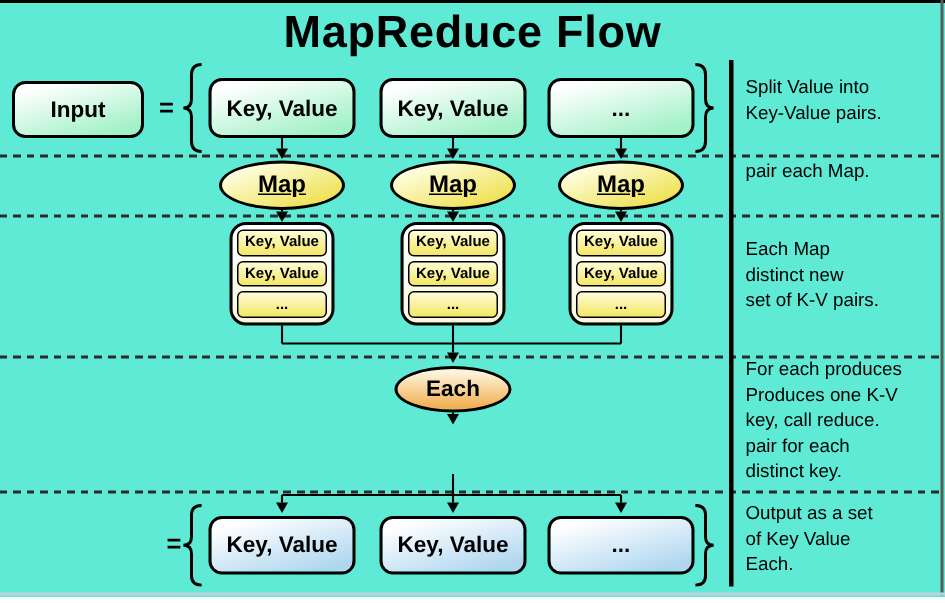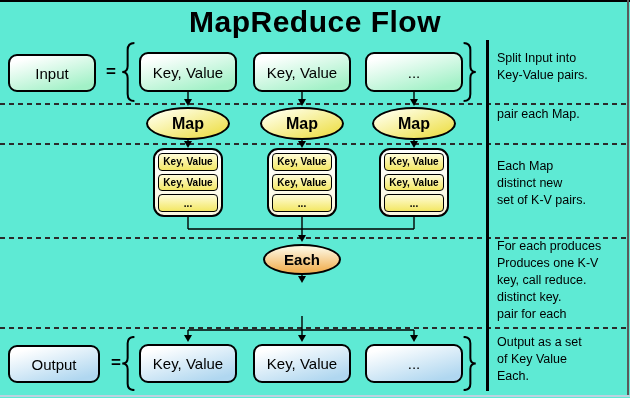--- a/index.html
+++ b/index.html
@@ -4,29 +4,29 @@
 <style>
   html,body { margin:0; padding:0; }
   body { font-family: "Liberation Sans", sans-serif; background:#fff; }
   #stage { position:relative; width:630px; height:398px; background:#5eead4; overflow:hidden; }
 
   .title { position:absolute; top:5px; left:0; width:630px; text-align:center;
            font-size:30px; font-weight:bold; color:#000; letter-spacing:0.5px; }
 
   
   .box { position:absolute; border:2px solid #000; border-radius:9px; box-sizing:border-box;
-         display:flex; align-items:center; justify-content:center; font-weight:normal; color:#000; }
+         display:flex; align-items:center; justify-content:center; font-weight:bold; color:#000; }
   .green { background:linear-gradient(165deg,#ffffff 12%,#a2f1c7 88%); }
   .blue  { background:linear-gradient(165deg,#ffffff 12%,#b0d7f0 88%); }
   .f15 { font-size:15px; }
 
   
   .ellipse { position:absolute; border:2px solid #000; border-radius:50%; box-sizing:border-box;
              display:flex; align-items:center; justify-content:center; font-weight:bold; color:#000; }
-  .yellow { background:linear-gradient(160deg,#ffffe6 12%,#eee04f 88%); }
+  .yellow { background:linear-gradient(160deg,#ffffe6 12%,#eee04f 88%);text-decoration:underline; }
   .orange { background:linear-gradient(180deg,#fcf3da 10%,#f1b155 92%); }
 
   
   .stack { position:absolute; width:70px; height:69px; border:2.5px solid #000; border-radius:11px;
            box-sizing:border-box; background:linear-gradient(#ffffff,#fbf7dd);
            padding:3px; display:flex; flex-direction:column; gap:3px; }
   .cell { flex:1; border:1.5px solid #000; border-radius:4px; box-sizing:border-box;
           background:linear-gradient(180deg,#fffcd9,#f3e763);
           display:flex; align-items:center; justify-content:center;
           font-weight:bold; font-size:10px; color:#000; white-space:nowrap; }
@@ -76,21 +76,21 @@
 
   <div class="box green f15" style="left:139px;top:52px;width:98px;height:40px">Key, Value</div>
   <div class="box green f15" style="left:253px;top:52px;width:98px;height:40px">Key, Value</div>
   <div class="box green f15" style="left:365px;top:52px;width:98px;height:40px">...</div>
 
   <svg class="brace" style="left:460px;top:42px" width="18" height="60" viewBox="0 0 20 60" preserveAspectRatio="none">
     <path d="M4 1 Q11.5 1 11.5 8 L11.5 24 Q11.5 30 17.5 30 Q11.5 30 11.5 36 L11.5 52 Q11.5 59 4 59" fill="none" stroke="#000" stroke-width="2" vector-effect="non-scaling-stroke"></path>
   </svg>
 
   <div class="note" style="top:50px">
-    <div>Split Input into</div>
+    <div>Split Value into</div>
     <div>Key-Value pairs.</div>
   </div>
 
   <div class="ellipse yellow" style="left:146px;top:107px;width:84px;height:33px;font-size:16px">Map</div>
   <div class="ellipse yellow" style="left:260px;top:107px;width:84px;height:33px;font-size:16px">Map</div>
   <div class="ellipse yellow" style="left:372px;top:107px;width:84px;height:33px;font-size:16px">Map</div>
 
   <div class="note" style="top:106px">
     <div>pair each Map.</div>
   </div>
@@ -116,25 +116,24 @@
     <div>distinct new</div>
     <div>set of K-V pairs.</div>
   </div>
 
   <div class="ellipse orange" style="left:263px;top:244px;width:78px;height:31px;font-size:15px">Each</div>
 
   <div class="note" style="top:238px">
     <div>For each produces</div>
     <div>Produces one K-V</div>
     <div>key, call reduce.</div>
+    <div>pair for each</div>
     <div>distinct key.</div>
-    <div>pair for each</div>
   </div>
 
-  <div class="box blue f15" style="left:8px;top:345px;width:92px;height:38px">Output</div>
   <div class="eq" style="left:106px;top:353px">=</div>
 
   <svg class="brace" style="left:120px;top:336px" width="18" height="55" viewBox="0 0 20 60" preserveAspectRatio="none">
     <path d="M16 1 Q8.5 1 8.5 8 L8.5 24 Q8.5 30 2.5 30 Q8.5 30 8.5 36 L8.5 52 Q8.5 59 16 59" fill="none" stroke="#000" stroke-width="2" vector-effect="non-scaling-stroke"></path>
   </svg>
 
   <div class="box blue f15" style="left:139px;top:344px;width:98px;height:39px">Key, Value</div>
   <div class="box blue f15" style="left:253px;top:344px;width:98px;height:39px">Key, Value</div>
   <div class="box blue f15" style="left:365px;top:344px;width:98px;height:39px">...</div>
 

